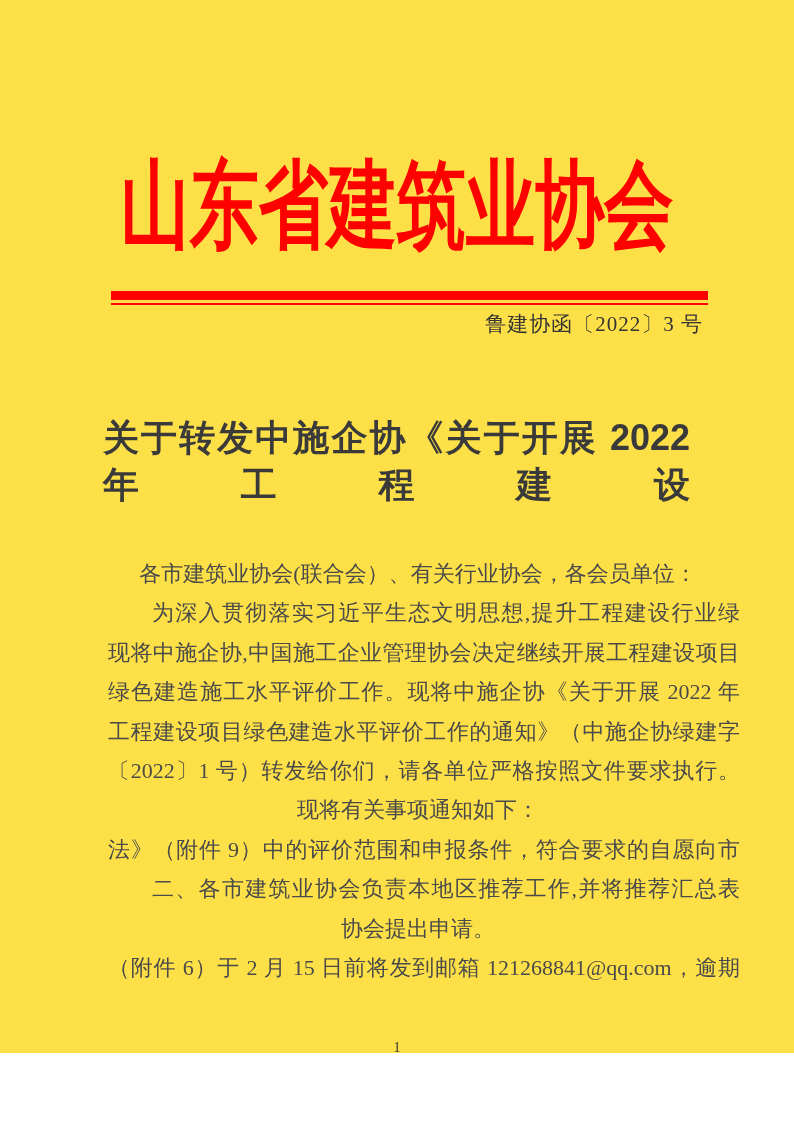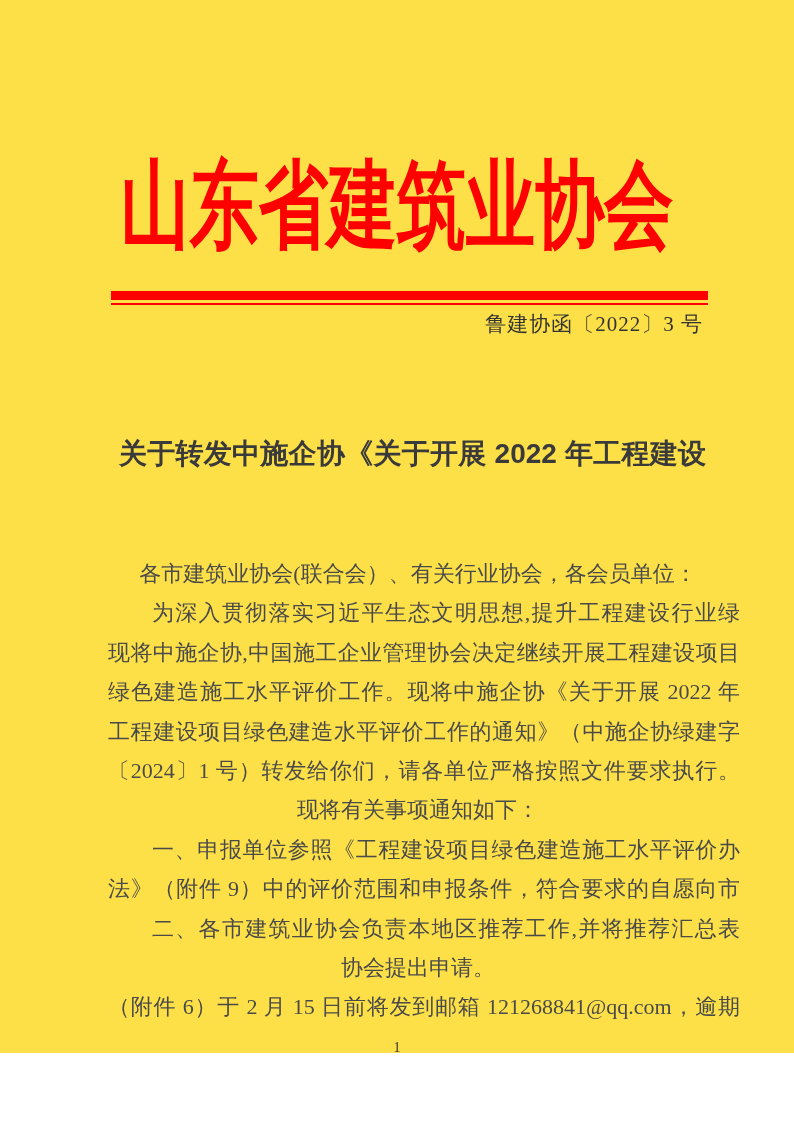--- a/index.html
+++ b/index.html
@@ -39,23 +39,23 @@
     font-size: 21px;
     line-height: 28px;
     color: #333333;
     letter-spacing: 1px;
     white-space: nowrap;
   }
   
   .title {
     position: absolute;
     top: 414px; left: 103px; width: 587px;
-    margin: 16px;
+    margin: 0;
     font-family: "Liberation Sans", "DejaVu Sans", sans-serif;
-    font-size: 28px;
+    font-size: 36px;
     line-height: 47px;
     font-weight: bold;
     color: #3a3a3a;
   }
   .title-line { display: block; text-align: justify; text-align-last: justify; }
   
   .body-text {
     position: absolute;
     top: 554px; left: 96px; width: 644px;
     font-size: 22px;
@@ -94,23 +94,22 @@
   <h1 class="title">
     <span class="title-line">关于转发中施企协《关于开展 2022 年工程建设</span>
   </h1>
 
   <div class="body-text">
     <div class="bl">各市建筑业协会(联合会）、有关行业协会，各会员单位：</div>
     <div class="bl j ind">为深入贯彻落实习近平生态文明思想,提升工程建设行业绿</div>
     <div class="bl j">现将中施企协,中国施工企业管理协会决定继续开展工程建设项目</div>
     <div class="bl j">绿色建造施工水平评价工作。现将中施企协《关于开展 2022 年</div>
     <div class="bl j">工程建设项目绿色建造水平评价工作的通知》（中施企协绿建字</div>
-    <div class="bl j">〔2024〕1 号）转发给你们，请各单位严格按照文件要求执行。</div>
+    <div class="bl j">〔2022〕1 号）转发给你们，请各单位严格按照文件要求执行。</div>
     <div class="bl">现将有关事项通知如下：</div>
-    <div class="bl j ind">一、申报单位参照《工程建设项目绿色建造施工水平评价办</div>
     <div class="bl j">法》（附件 9）中的评价范围和申报条件，符合要求的自愿向市</div>
     <div class="bl j ind">二、各市建筑业协会负责本地区推荐工作,并将推荐汇总表</div>
     <div class="bl">协会提出申请。</div>
     <div class="bl j">（附件 6）于 2 月 15 日前将发到邮箱 121268841@qq.com，逾期</div>
   </div>
 
   <div class="page-number">1</div>
 
 </div>
 

